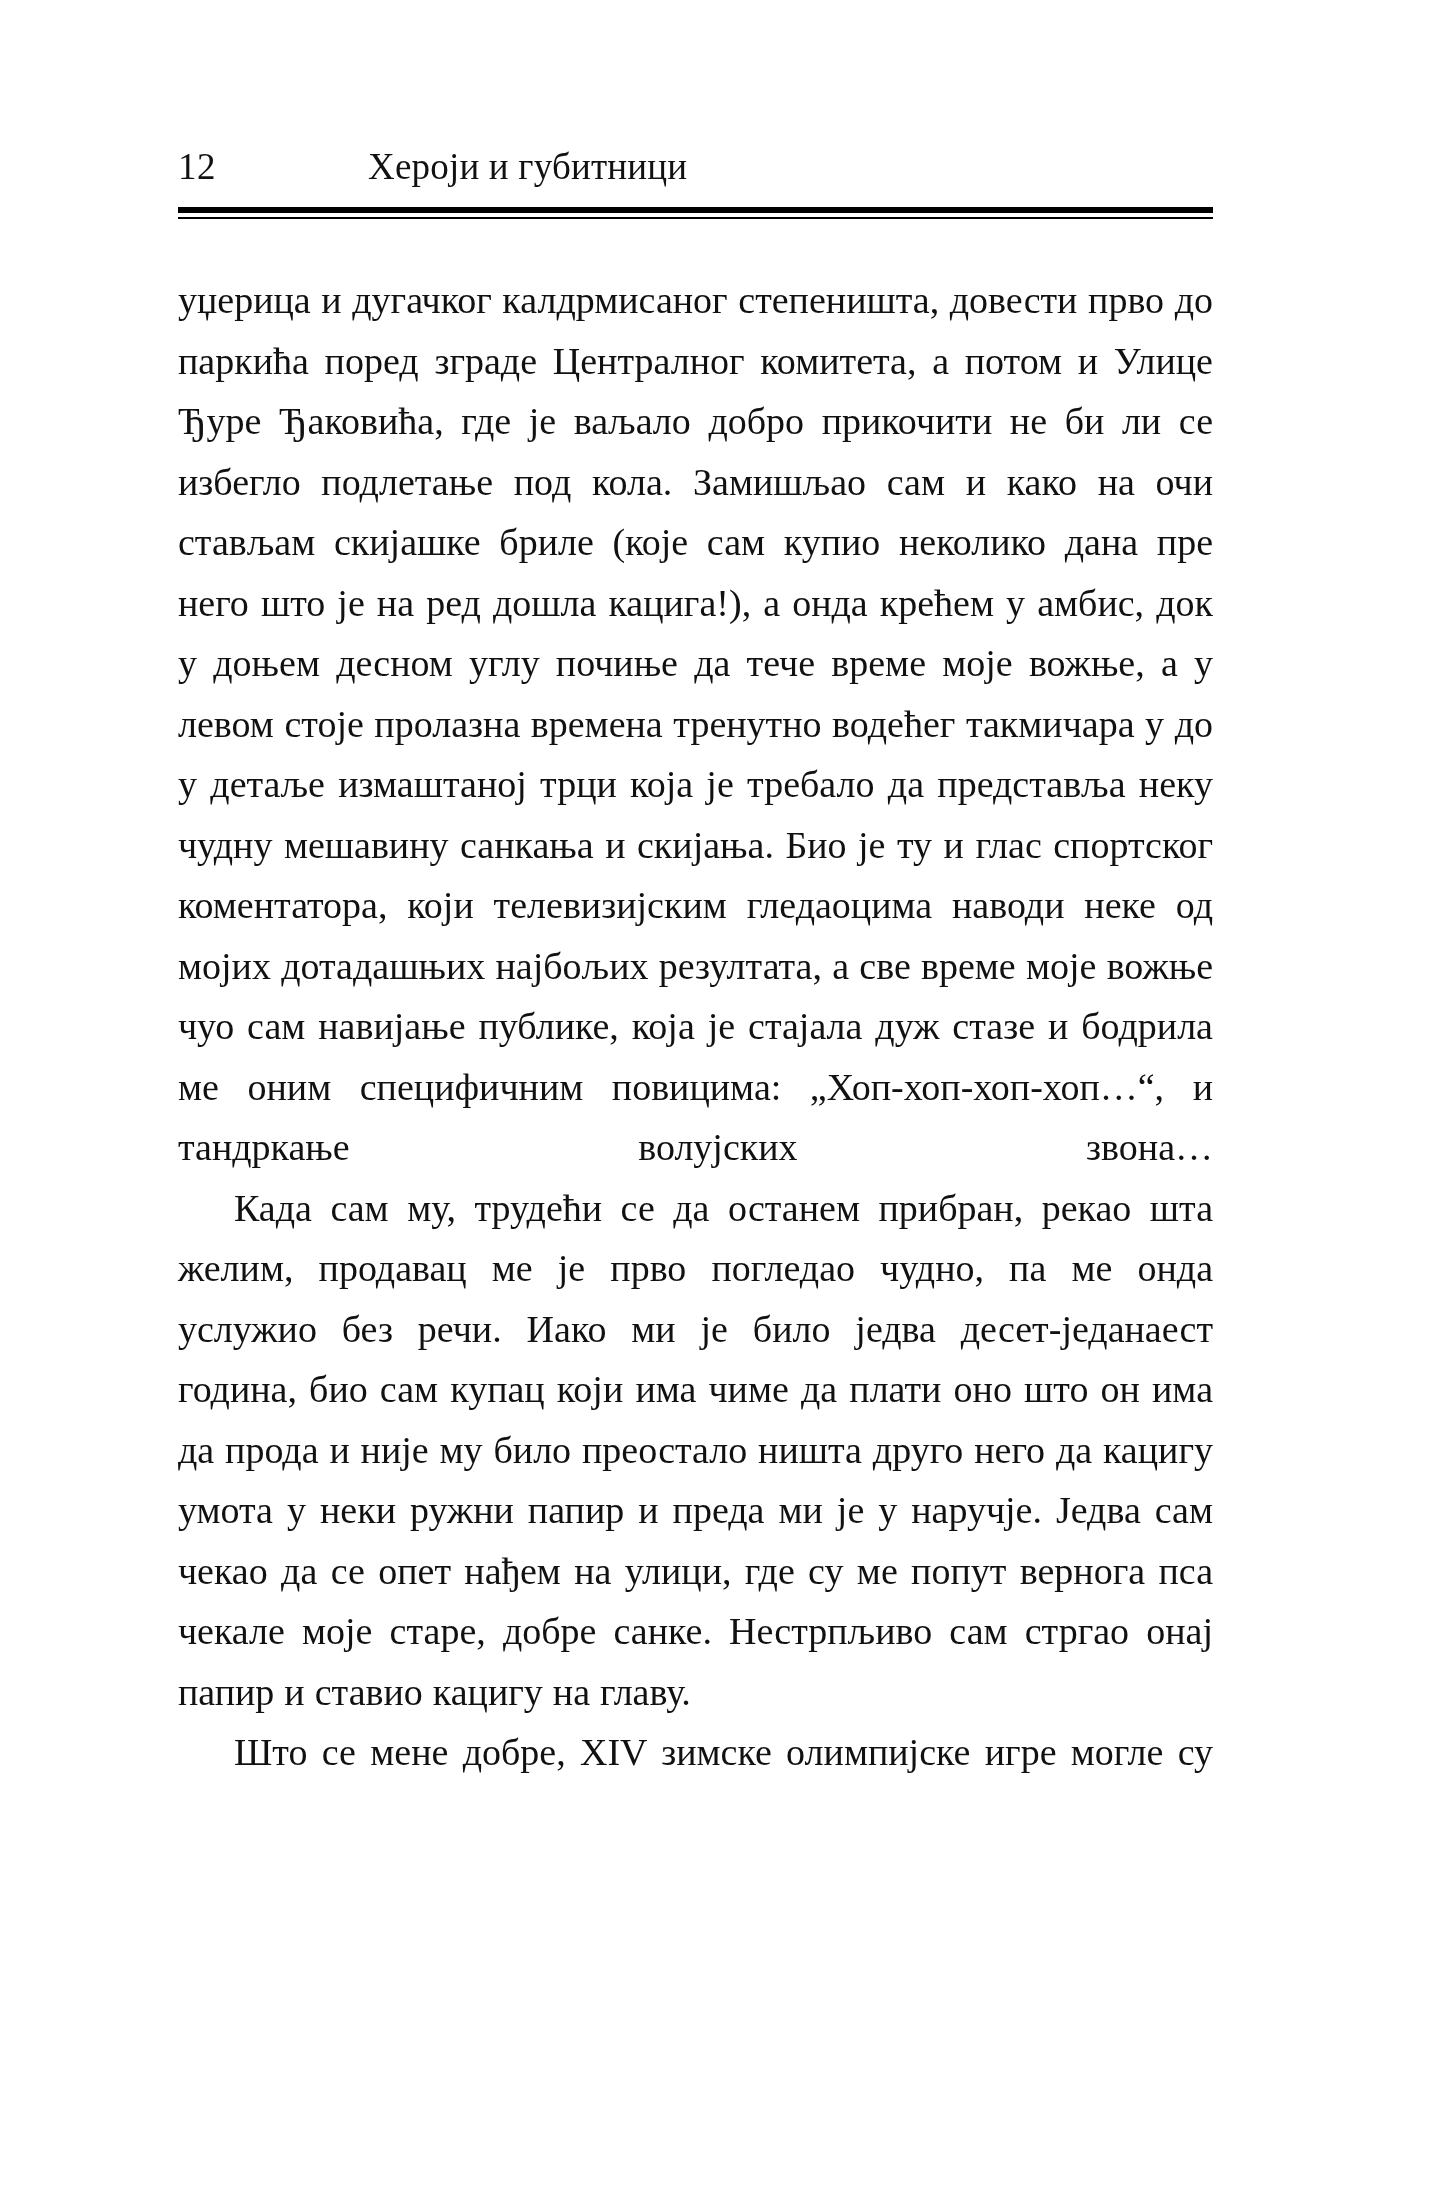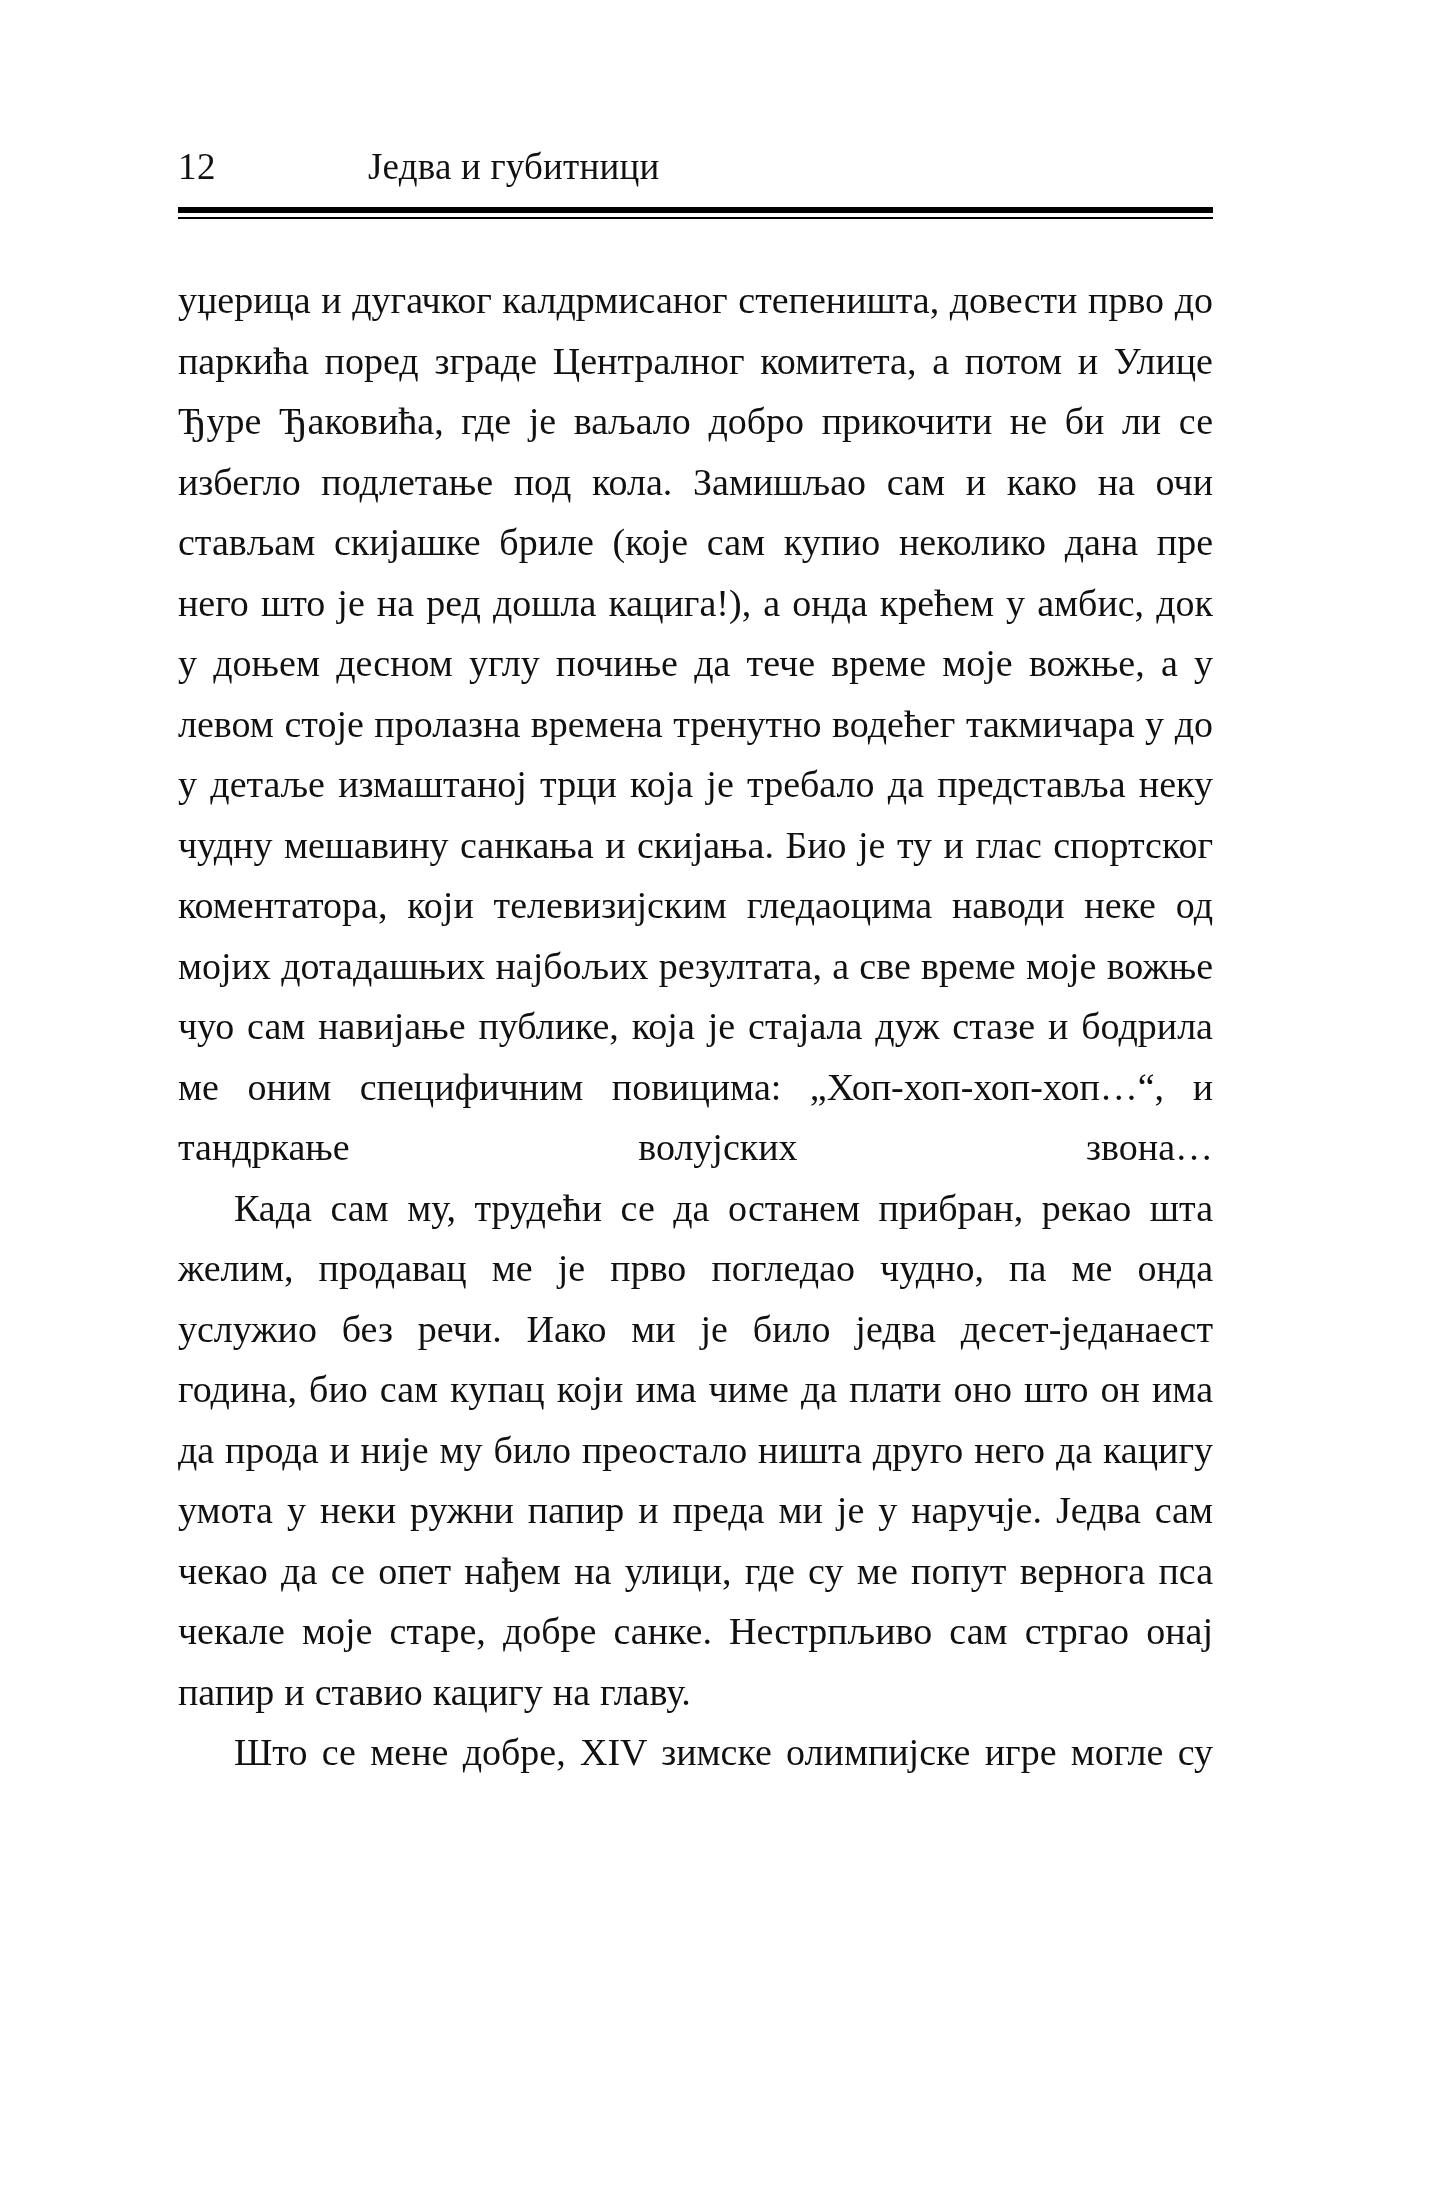--- a/index.html
+++ b/index.html
@@ -111,21 +111,21 @@
   .spacer-before-heading { height: 78px; }
   .spacer-after-heading  { height: 64px; }
 </style>
 </head>
 <body>
 
 <div class="page">
 
   <div class="running-header">
     <span class="folio">12</span>
-    <span class="header-title">Једва и губитници</span>
+    <span class="header-title">Хероји и губитници</span>
   </div>
 
   <div class="header-rule">
     <div class="rule-thick"></div>
     <div class="rule-gap"></div>
     <div class="rule-thin"></div>
   </div>
 
   <div class="text-column">
 

